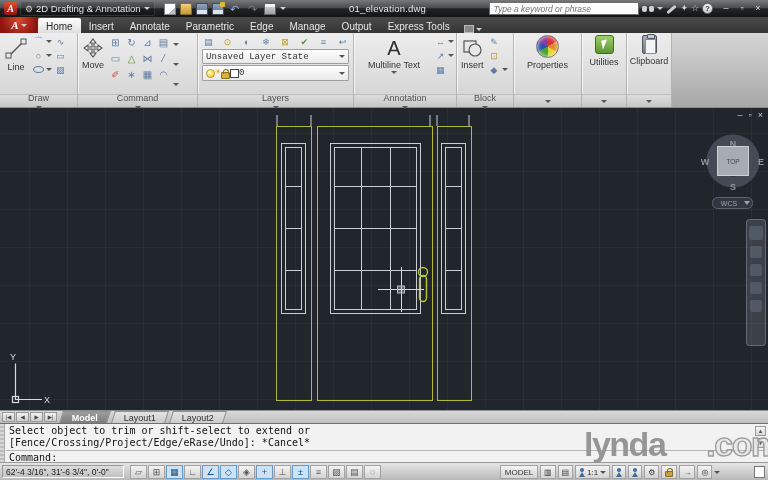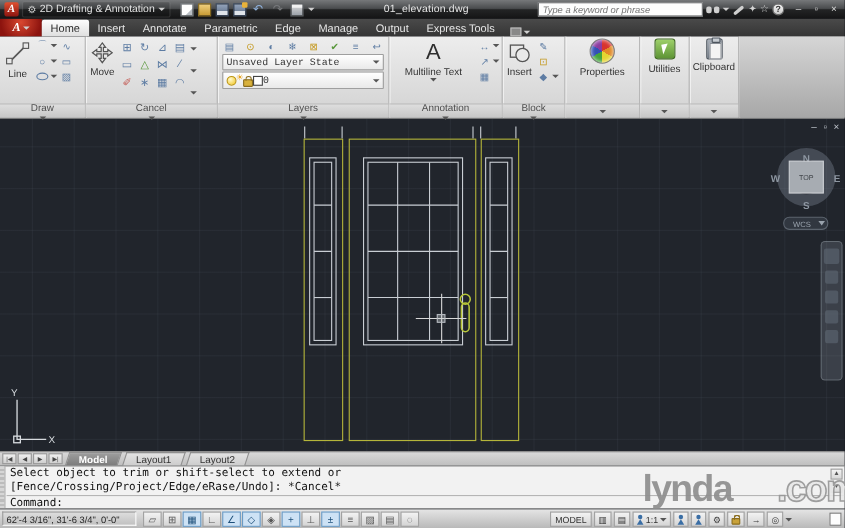--- a/index.html
+++ b/index.html
@@ -274,21 +274,21 @@
             <span class="mi">◠</span>
           </span>
         </span>
         <span class="col" style="justify-content:space-around">
           <i class="da da-dark"></i>
           <i class="da da-dark"></i>
           <i class="da da-dark"></i>
         </span>
       </div>
       <div class="plabel">
-          <span>Cancel</span>
+          <span>Command</span>
           <i class="da da-dark"></i>
         </div>
     </div>
 
     <div class="panel" style="width:156px">
       <div class="pc" style="flex-direction:column;gap:1px;padding:2px 4px 0;">
         <span class="row" style="justify-content:space-between">
           <span class="mi mi-sm">▤</span>
           <span class="mi mi-sm yel">⊙</span>
           <span class="mi mi-sm">◐</span>

